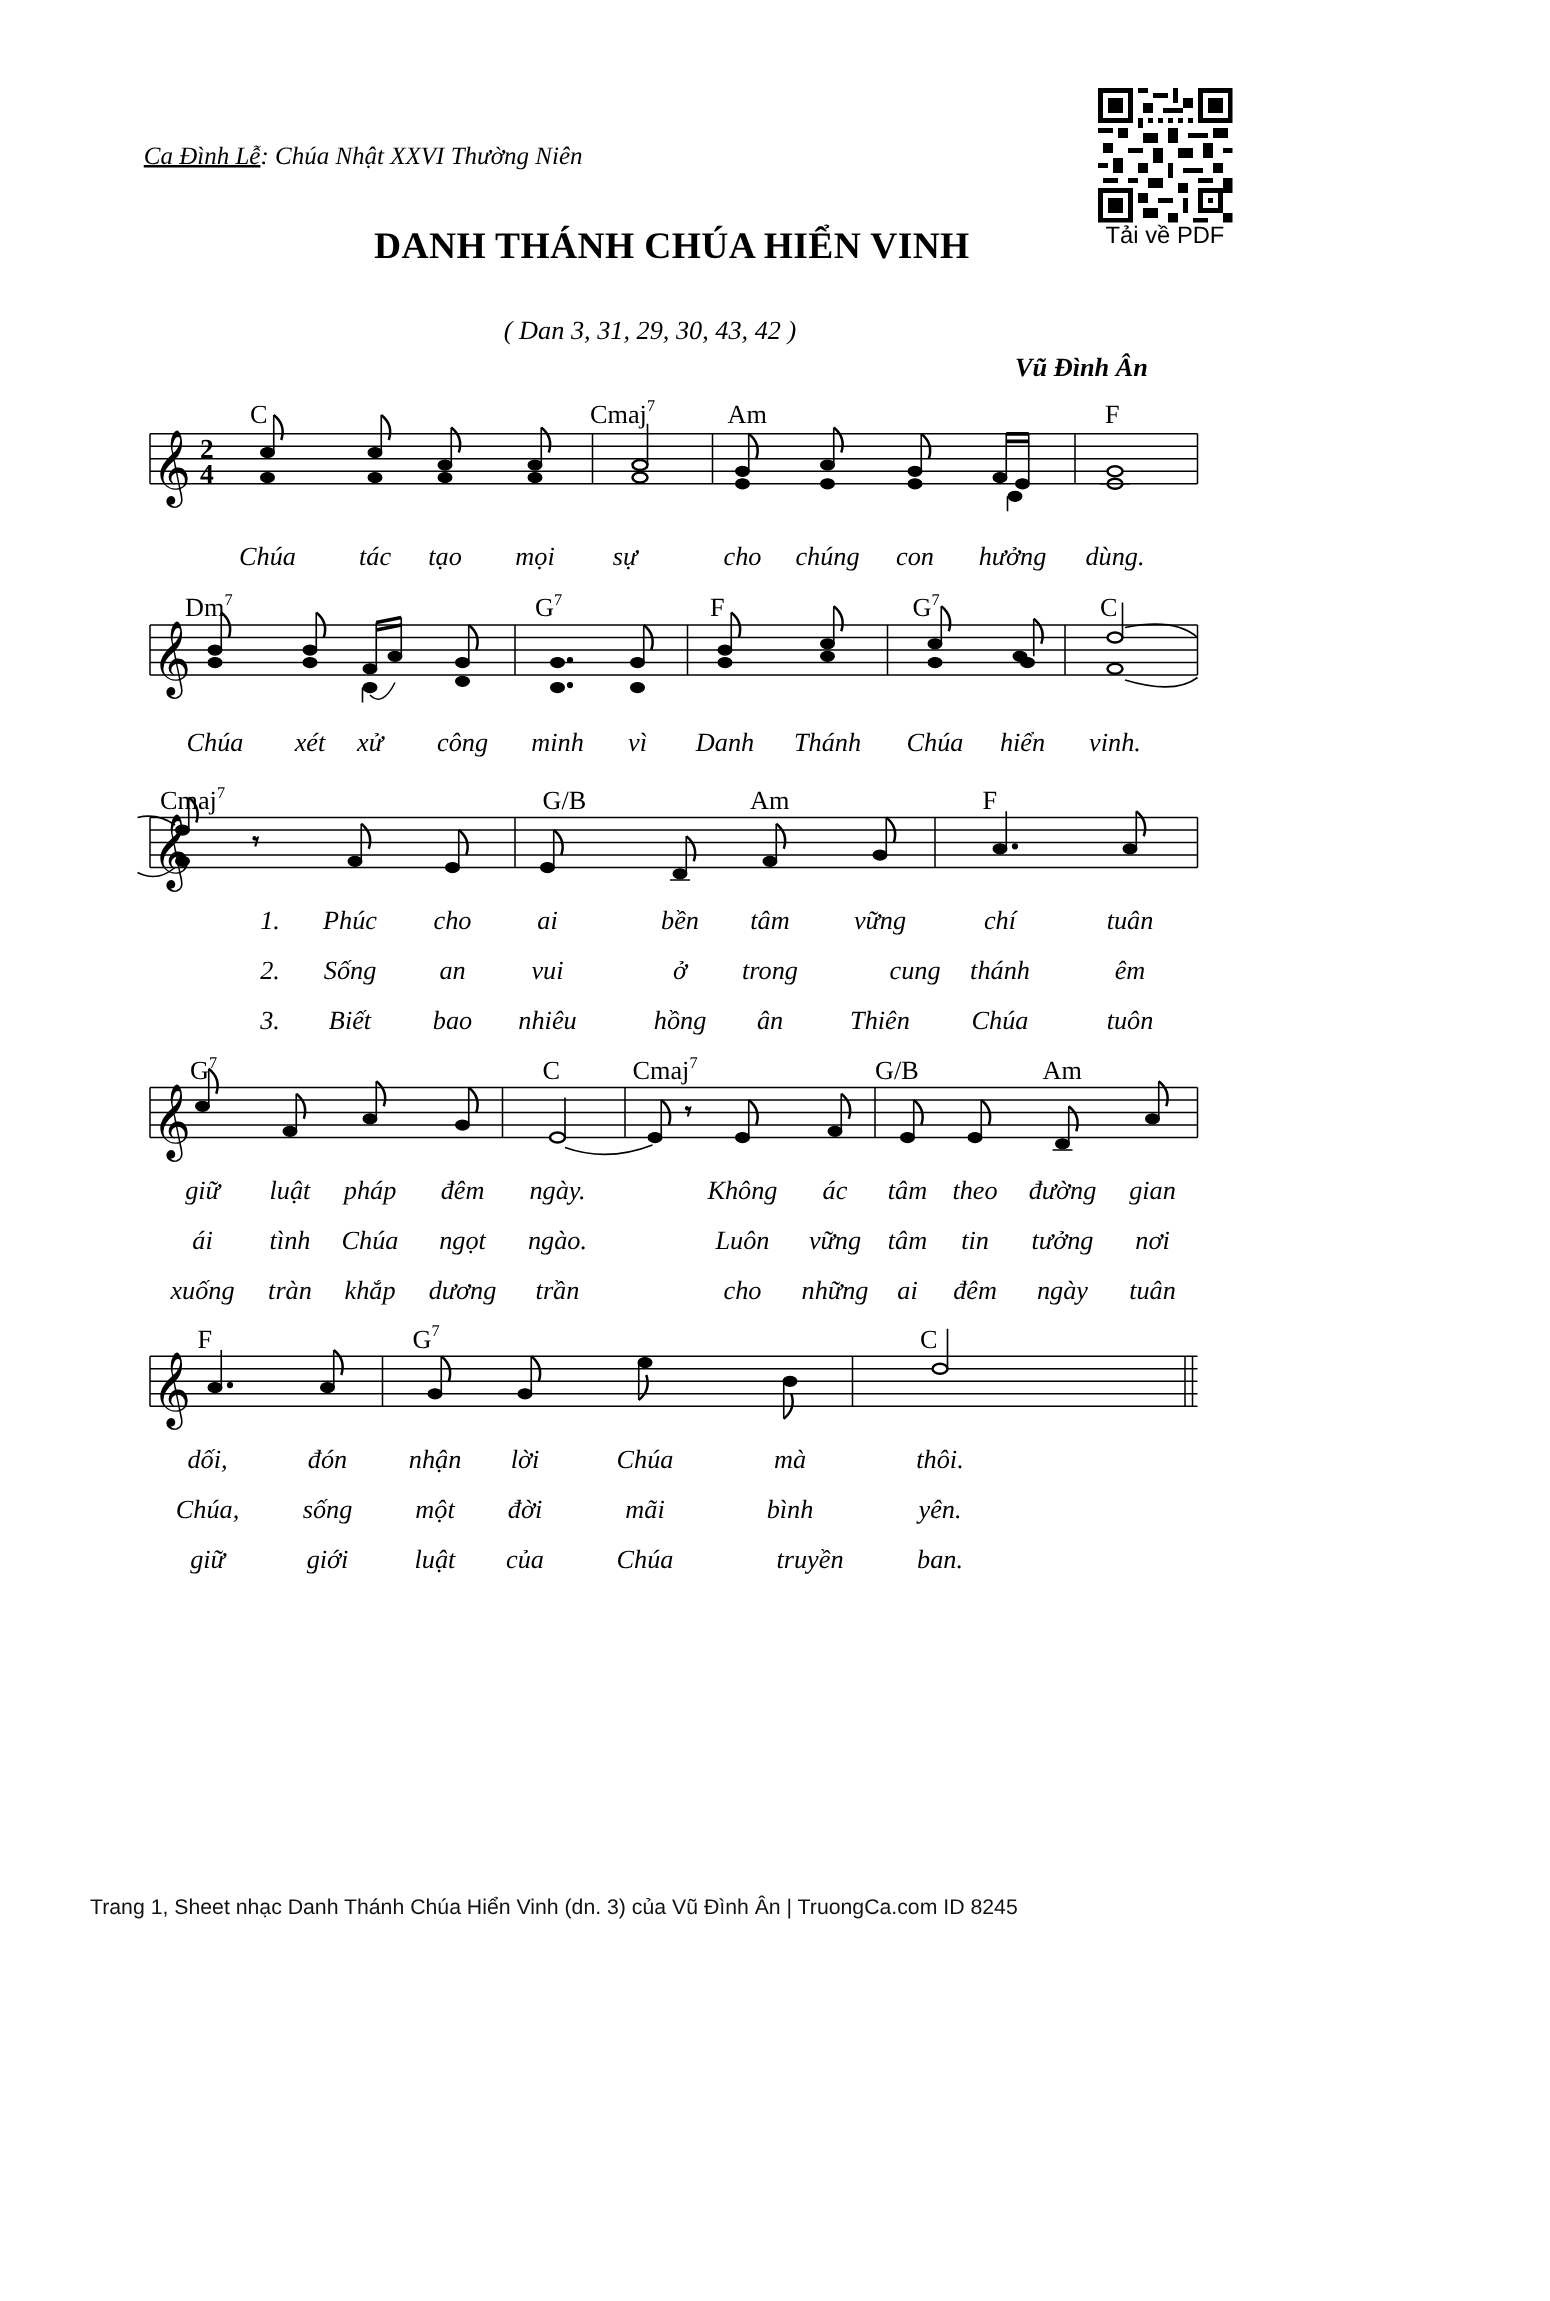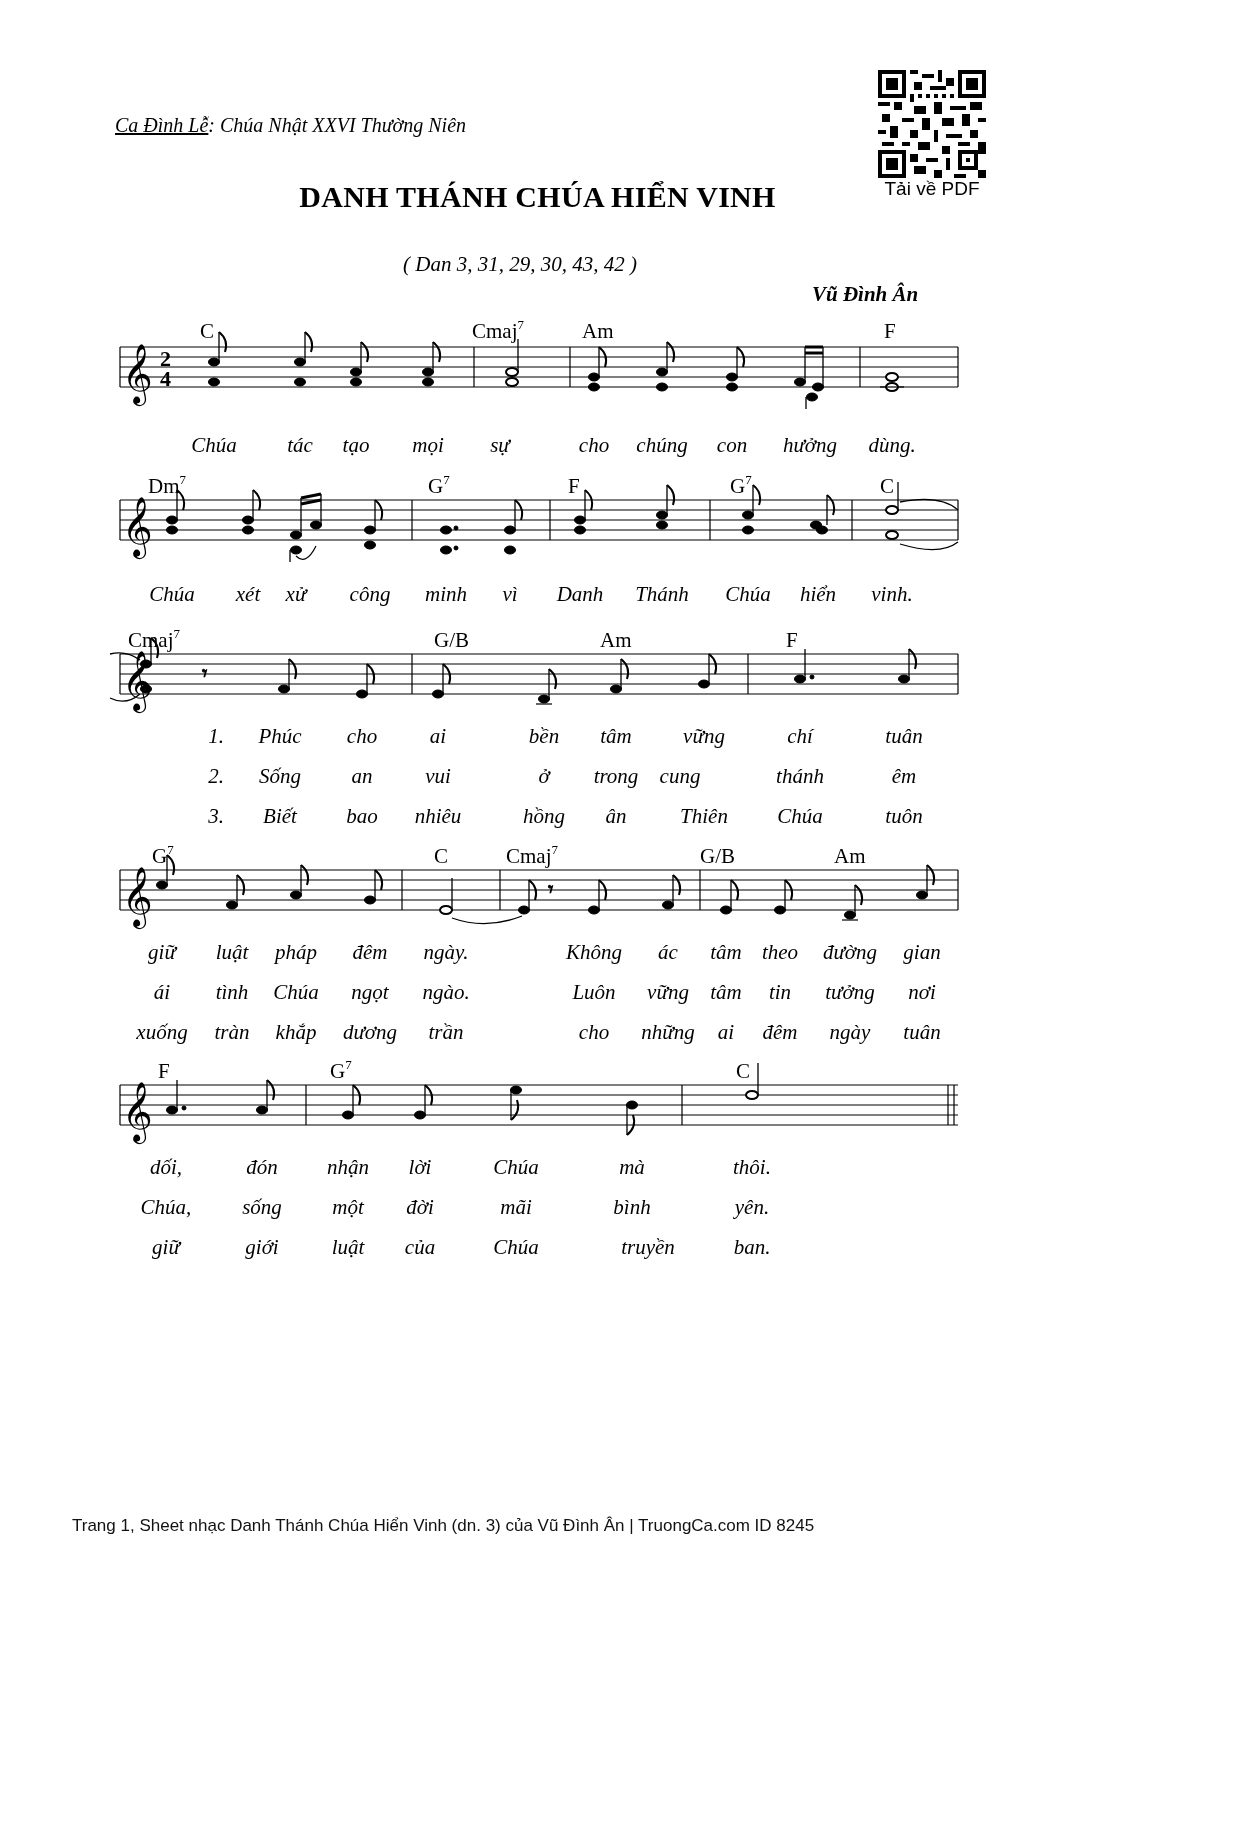--- a/index.html
+++ b/index.html
@@ -325,21 +325,21 @@
       <span style="left:800px">chí</span>
       <span style="left:904px">tuân</span>
   </div>
   <div class="lyric-row" style="top:142px;">
     <span style="left:216px">2.</span>
       <span style="left:280px">Sống</span>
       <span style="left:362px">an</span>
       <span style="left:438px">vui</span>
       <span style="left:544px">ở</span>
       <span style="left:616px">trong</span>
-      <span style="left:680px">cung</span>
+      <span style="left:732px">cung</span>
       <span style="left:800px">thánh</span>
       <span style="left:904px">êm</span>
   </div>
   <div class="lyric-row" style="top:182px;">
     <span style="left:216px">3.</span>
       <span style="left:280px">Biết</span>
       <span style="left:362px">bao</span>
       <span style="left:438px">nhiêu</span>
       <span style="left:544px">hồng</span>
       <span style="left:616px">ân</span>

